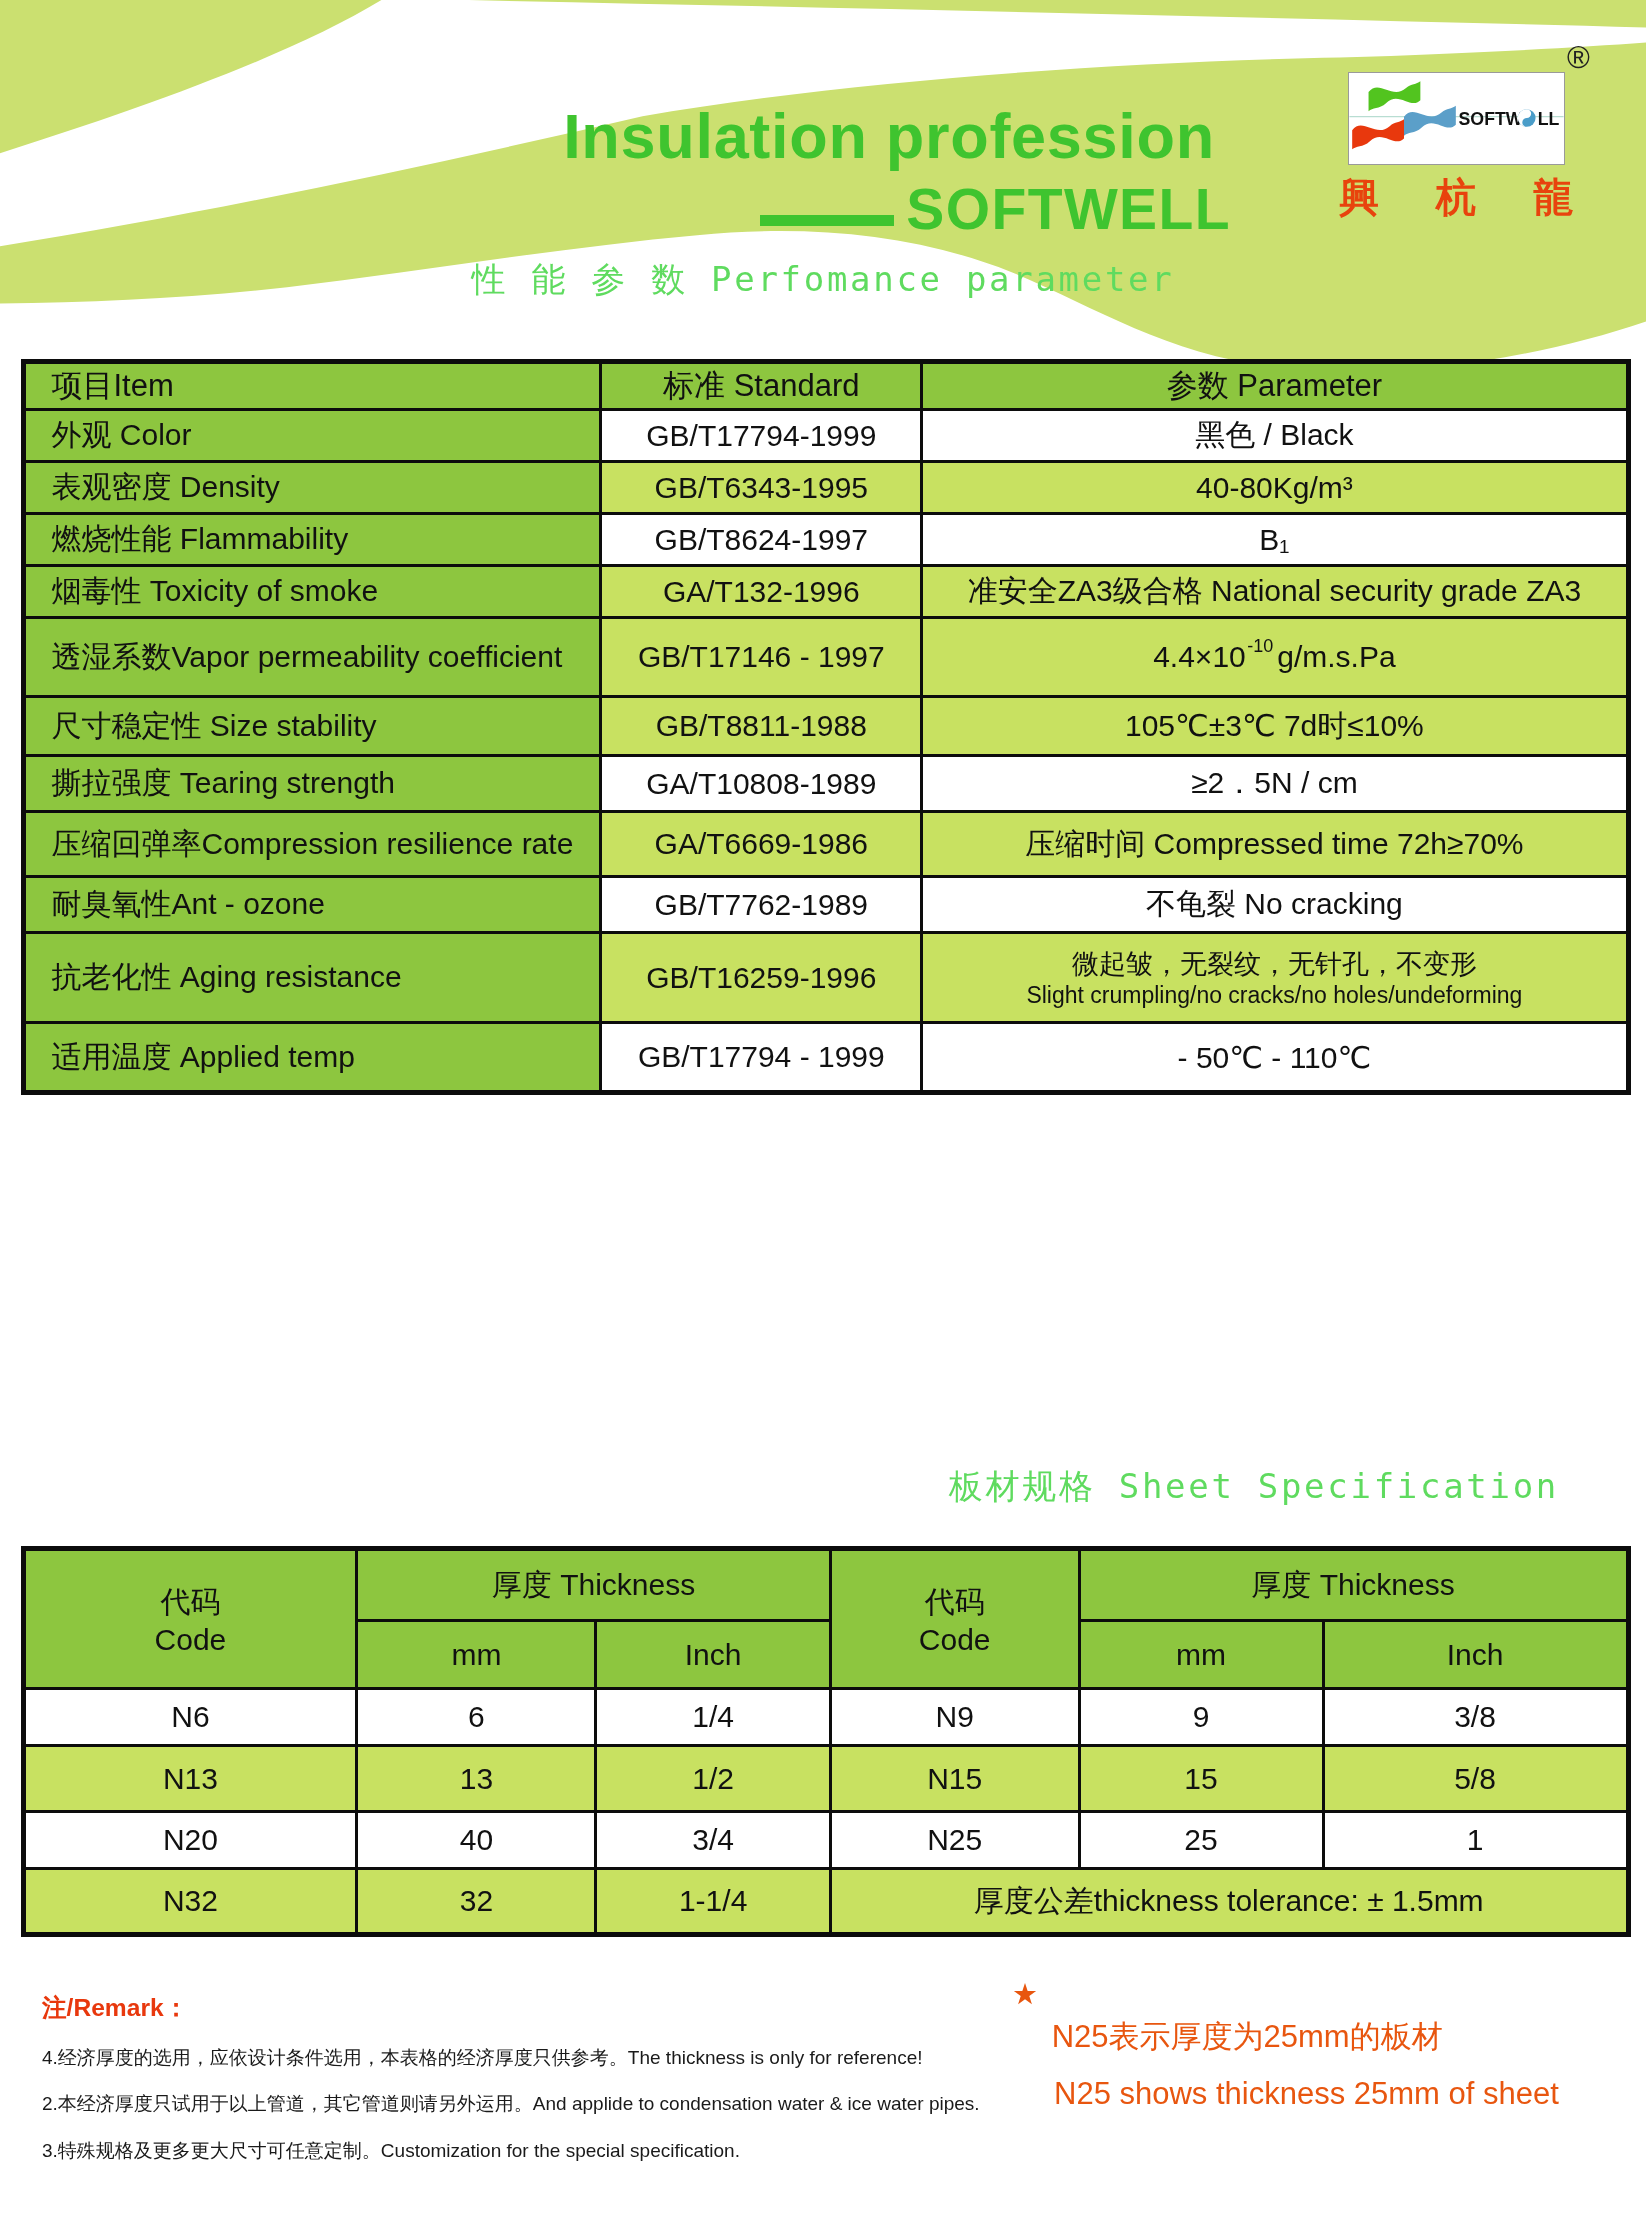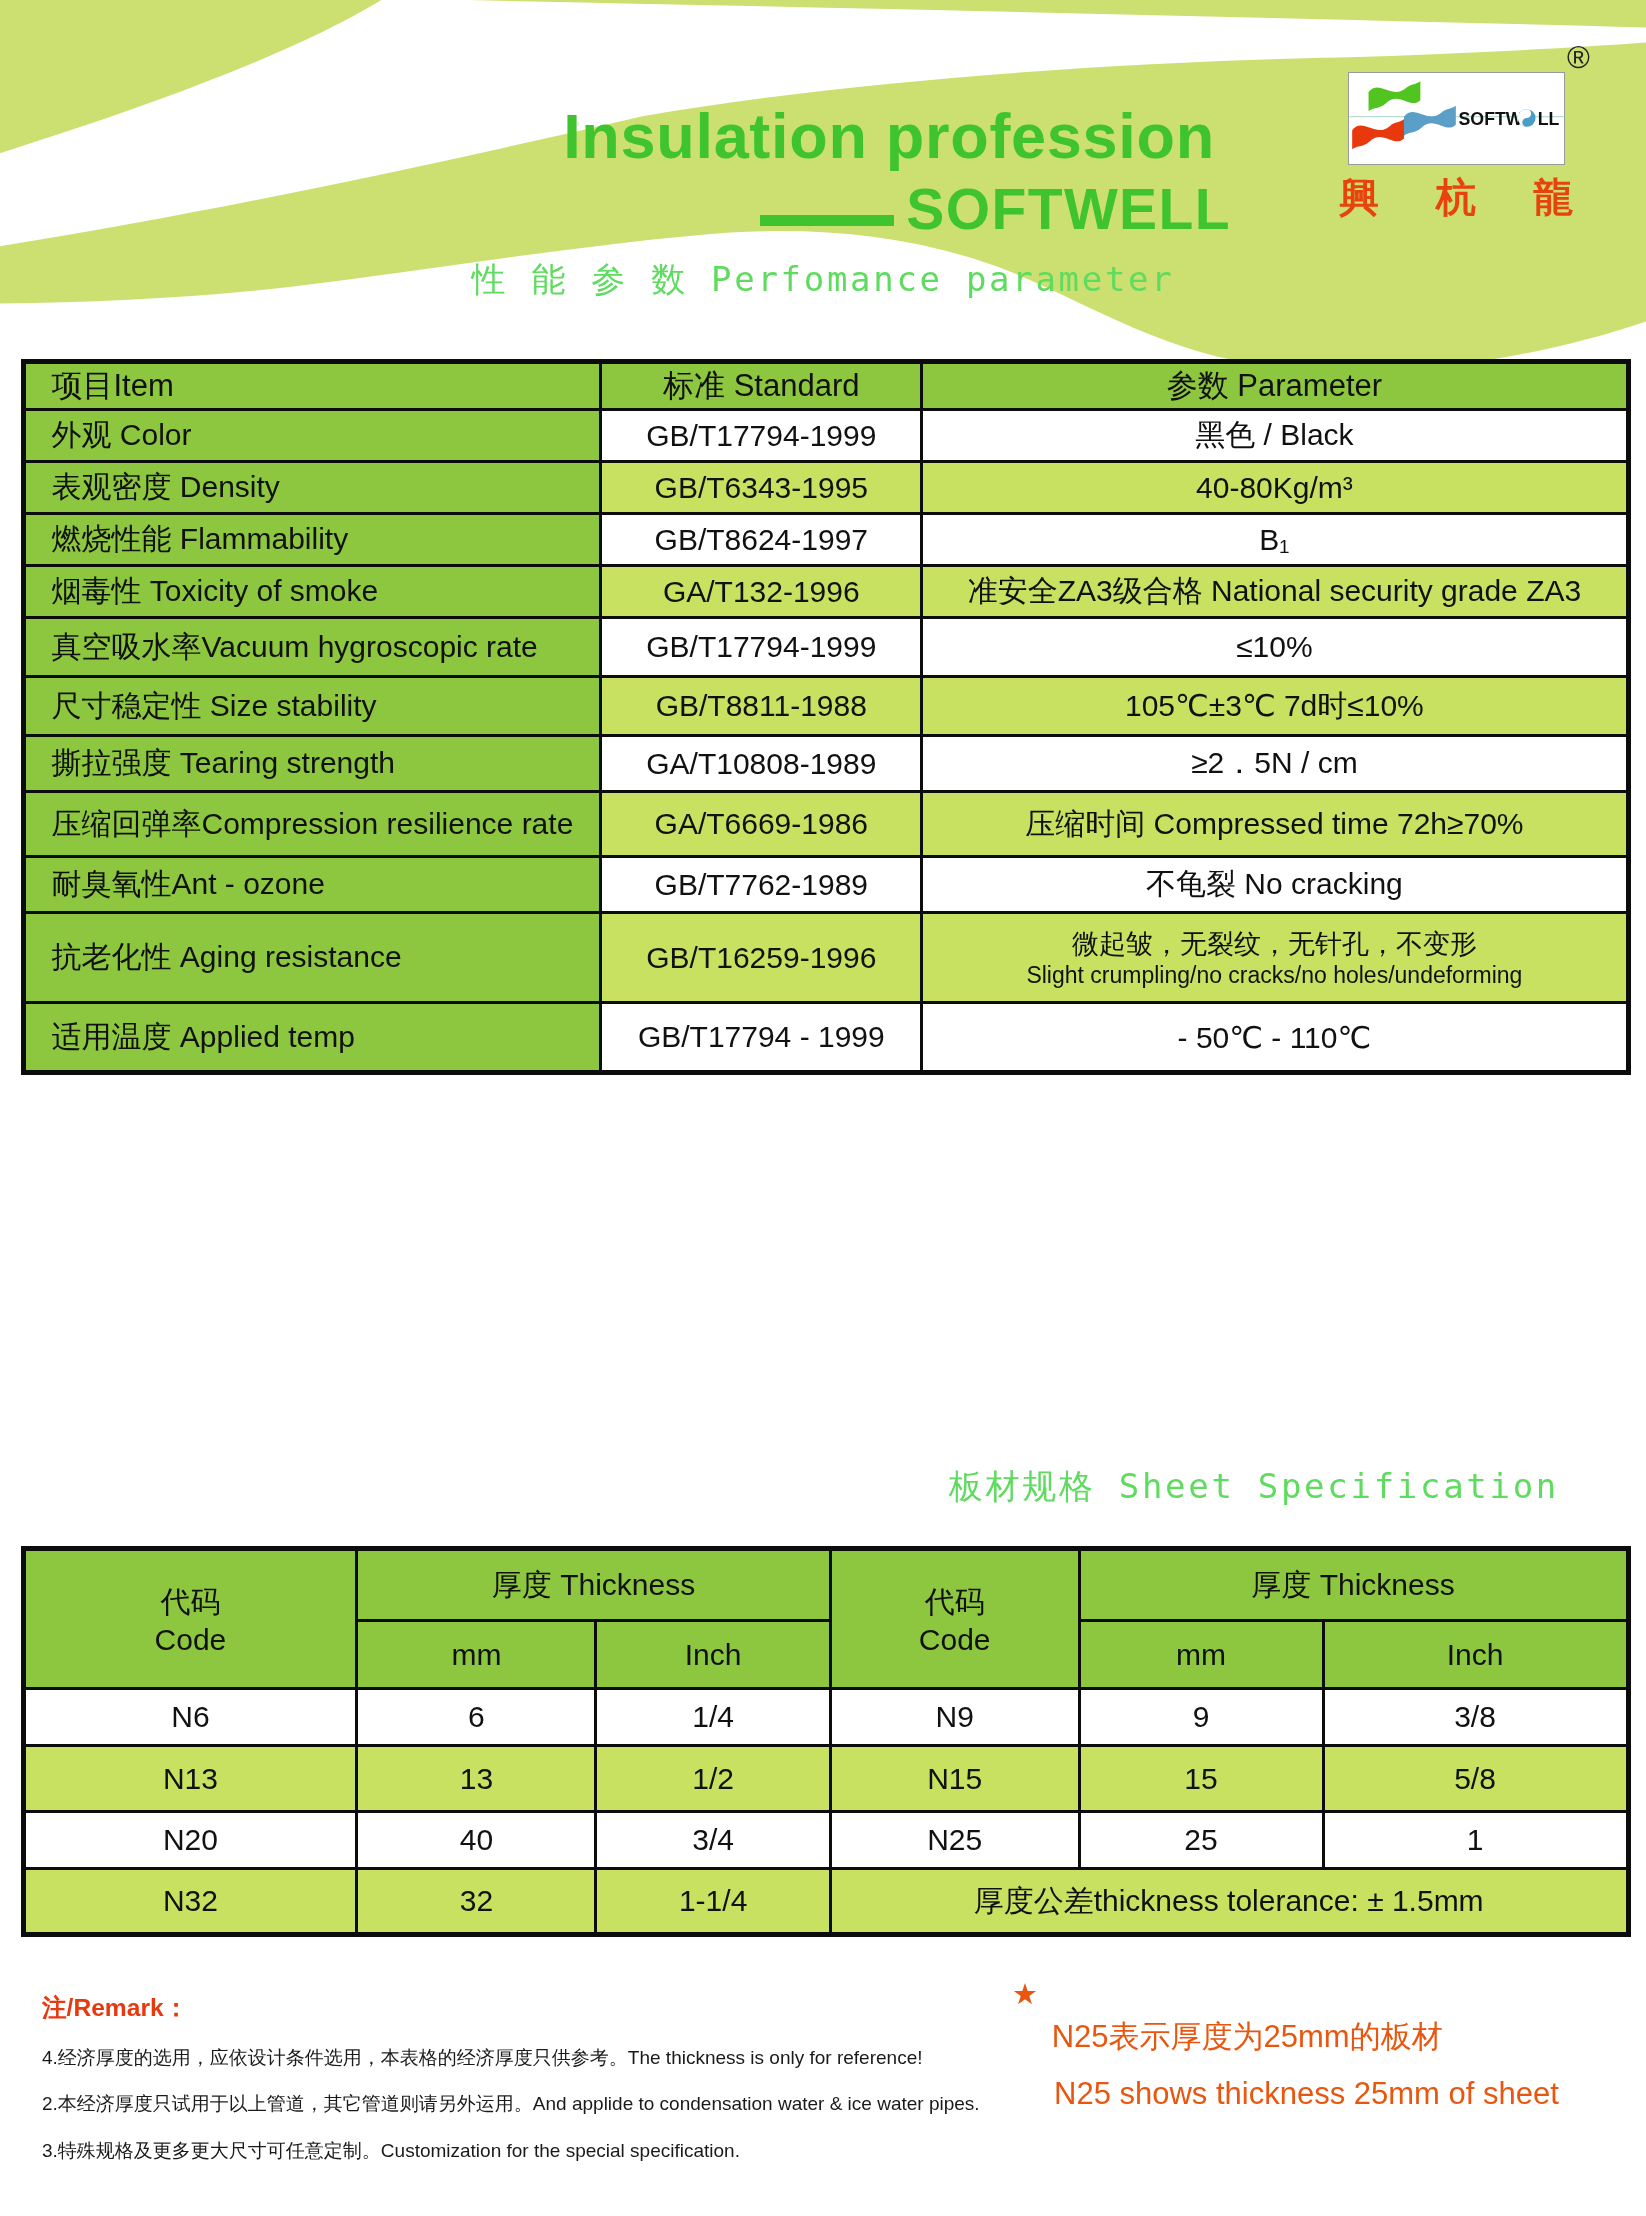--- a/index.html
+++ b/index.html
@@ -129,24 +129,24 @@
     <tr class="w" style="height:52px">
       <td class="item">燃烧性能 Flammability</td>
       <td class="std">GB/T8624-1997</td>
       <td class="param">B₁</td>
     </tr>
     <tr class="g" style="height:52px">
       <td class="item">烟毒性 Toxicity of smoke</td>
       <td class="std">GA/T132-1996</td>
       <td class="param fs38">准安全ZA3级合格 National security grade ZA3</td>
     </tr>
-    <tr class="w" style="height:59px">
-      <td class="item fs38">真空吸水率Vacuum hygroscopic rate</td>
-      <td class="std">GB/T17794-1999</td>
-      <td class="param">≤10%</td>
+    <tr class="g" style="height:79px">
+      <td class="item fs38">透湿系数Vapor permeability coefficient</td>
+      <td class="std">GB/T17146 - 1997</td>
+      <td class="param"><span>4.4×10</span><span class="sup10">-10</span><span>g/m.s.Pa</span></td>
     </tr>
     <tr class="g" style="height:59px">
       <td class="item">尺寸稳定性 Size stability</td>
       <td class="std">GB/T8811-1988</td>
       <td class="param">105℃±3℃  7d时≤10%</td>
     </tr>
     <tr class="w" style="height:56px">
       <td class="item">撕拉强度 Tearing strength</td>
       <td class="std">GA/T10808-1989</td>
       <td class="param">≥2．5N / cm</td>

